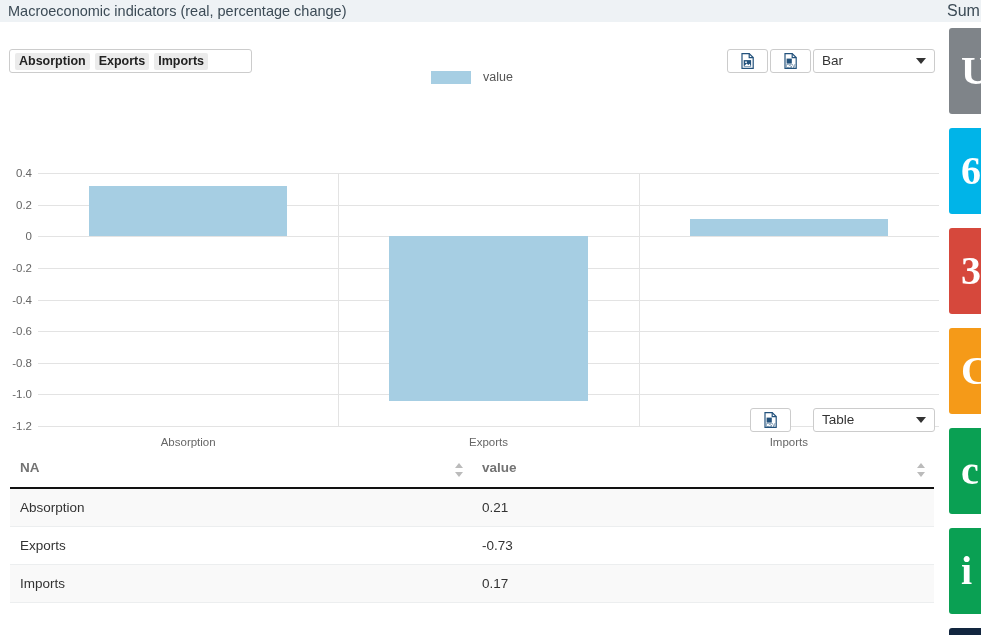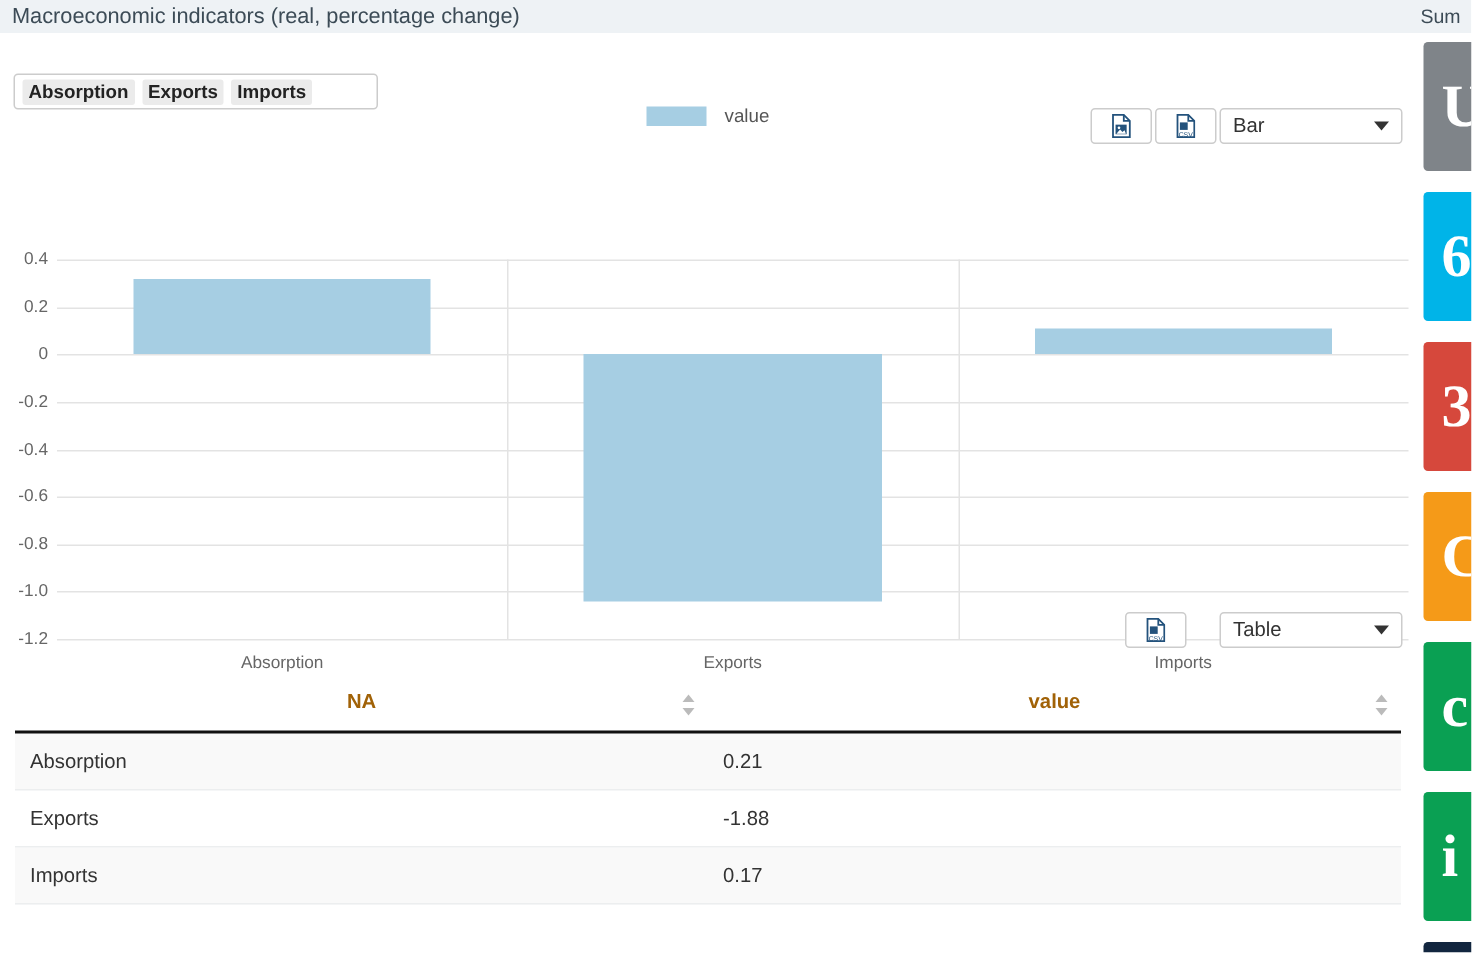--- a/index.html
+++ b/index.html
@@ -73,21 +73,20 @@
     line-height: 15px;
     white-space: nowrap;
   }
 
   .btn-group-top {
     position: absolute;
     right: 9px; top: 27px;
     display: flex;
     align-items: flex-end;
     gap: 2px;
-    margin-top: 23px;
   }
   .icon-btn {
     width: 41px;
     height: 24px;
     border: 1px solid #ccc;
     border-radius: 3px;
     background: #fff;
     display: flex;
     align-items: center;
     justify-content: center;
@@ -212,24 +211,24 @@
   }
 
   
   .data-table {
     width: 924px;
     margin: 12px 10px 0 10px;
     border-collapse: collapse;
     font-size: 13.5px;
   }
   .data-table thead th {
-    text-align: center;
+    text-align: left;
     font-size: 13.5px;
     font-weight: bold;
-    color: #a16207;
+    color: #737373;
     padding: 8px 10px 12px 10px;
     border-bottom: 2px solid #111;
     position: relative;
     cursor: pointer;
     white-space: nowrap;
   }
   .th-na   { width: 50%; }
   .th-val  { width: 50%; }
   .sort-arrows {
     position: absolute;
@@ -264,21 +263,21 @@
     position: absolute;
     right: 0; top: 0;
     width: 37px;
     height: 635px;
     background: #ffffff;
     overflow: hidden;
   }
   .side-title {
     height: 22px;
     background: #eef2f5;
-    font-size: 13px;
+    font-size: 16px;
     color: #3c4b56;
     line-height: 22px;
     padding-left: 3px;
     white-space: nowrap;
     overflow: hidden;
   }
   .tile {
     position: absolute;
     left: 5px;
     width: 46px;
@@ -418,21 +417,21 @@
           </th>
         </tr>
       </thead>
       <tbody id="table-body">
           <tr>
             <td>Absorption</td>
             <td class="cell-value">0.21</td>
           </tr>
           <tr>
             <td>Exports</td>
-            <td class="cell-value">-1.88</td>
+            <td class="cell-value">-0.73</td>
           </tr>
           <tr>
             <td>Imports</td>
             <td class="cell-value">0.17</td>
           </tr>
         </tbody>
     </table>
   </div>
 
   <div class="side-panel">

